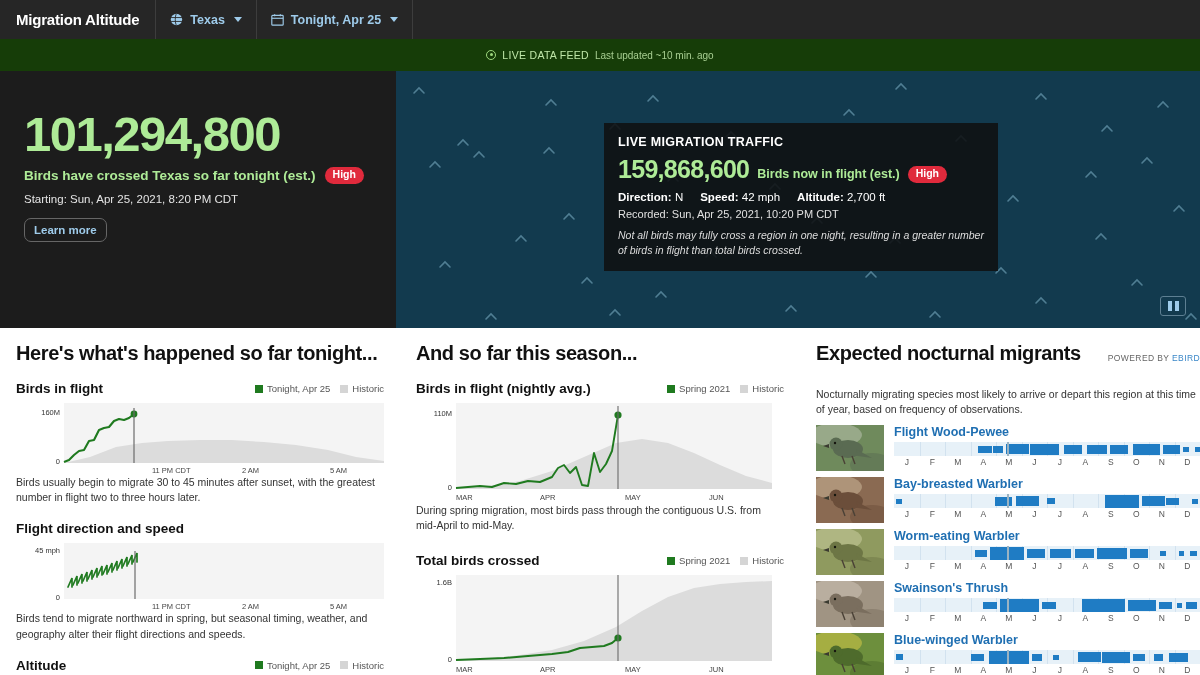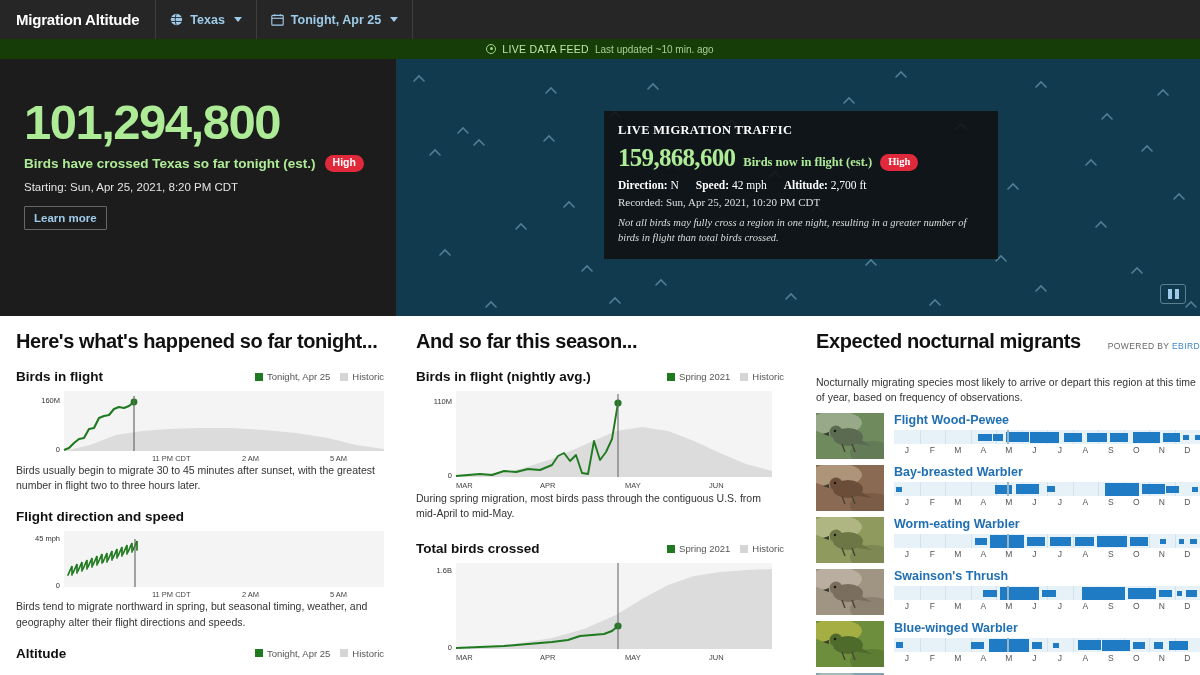--- a/index.html
+++ b/index.html
@@ -26,21 +26,21 @@
   }
   .navsel .gi { display: inline-flex; align-items: center; }
   .caret {
     width: 0; height: 0; border-left: 4.5px solid transparent;
     border-right: 4.5px solid transparent; border-top: 5px solid #9ecbea;
     margin-left: 2px;
   }
 
   
   .feedbar {
-    height: 20px; background: #163d08; display: flex; align-items: center;
+    height: 32px; background: #163d08; display: flex; align-items: center;
     justify-content: center; gap: 6px; color: #bfe6a8; font-size: 10.5px;
   }
   .feedbar .lbl { font-weight: 400; letter-spacing: 0.3px; }
   .feedbar .upd { color: #a8cf92; font-size: 10px; }
   .dotring {
     width: 10px; height: 10px; border-radius: 50%;
     border: 1.5px solid #9ed97e; position: relative;
   }
   .dotring::after {
     content:""; position:absolute; left:2.2px; top:2.2px;
@@ -61,25 +61,25 @@
     margin-top: 7px; font-size: 13.5px; font-weight: 700; color: #aeeb97;
     display: flex; align-items: center; gap: 9px;
   }
   .badge {
     background: #e02a3c; color: #fff; font-size: 10.5px; font-weight: 700;
     border-radius: 9px; padding: 2px 8px 3px; line-height: 1.1;
   }
   .starting { margin-top: 9px; font-size: 11.5px; color: #e4e4e4; }
   .learn {
     margin-top: 13px; display: inline-block; font-size: 11.5px; font-weight: 700;
-    color: #9ecbea; border: 1px solid #666; border-radius: 1px;
+    color: #9ecbea; border: 1px solid #666; border-radius: 7px;
     padding: 5px 9px; cursor: pointer; background: transparent;
   }
   .hero-right {
-    flex: 1; background: #7f1d1d; position: relative; overflow: hidden; font-family: Liberation Serif, serif;
+    flex: 1; background: #7f1d1d; position: relative; overflow: hidden;
   }
   .sky { position: absolute; inset: 0; }
   .panel {
     position: absolute; left: 208px; top: 52px; width: 394px;
     background: rgba(15,16,17,0.88); padding: 12px 14px 13px;
     color: #fff; z-index: 3;
   }
   .panel h3 {
     font-size: 12.5px; font-weight: 700; letter-spacing: 0.3px; margin-bottom: 6px;
   }

